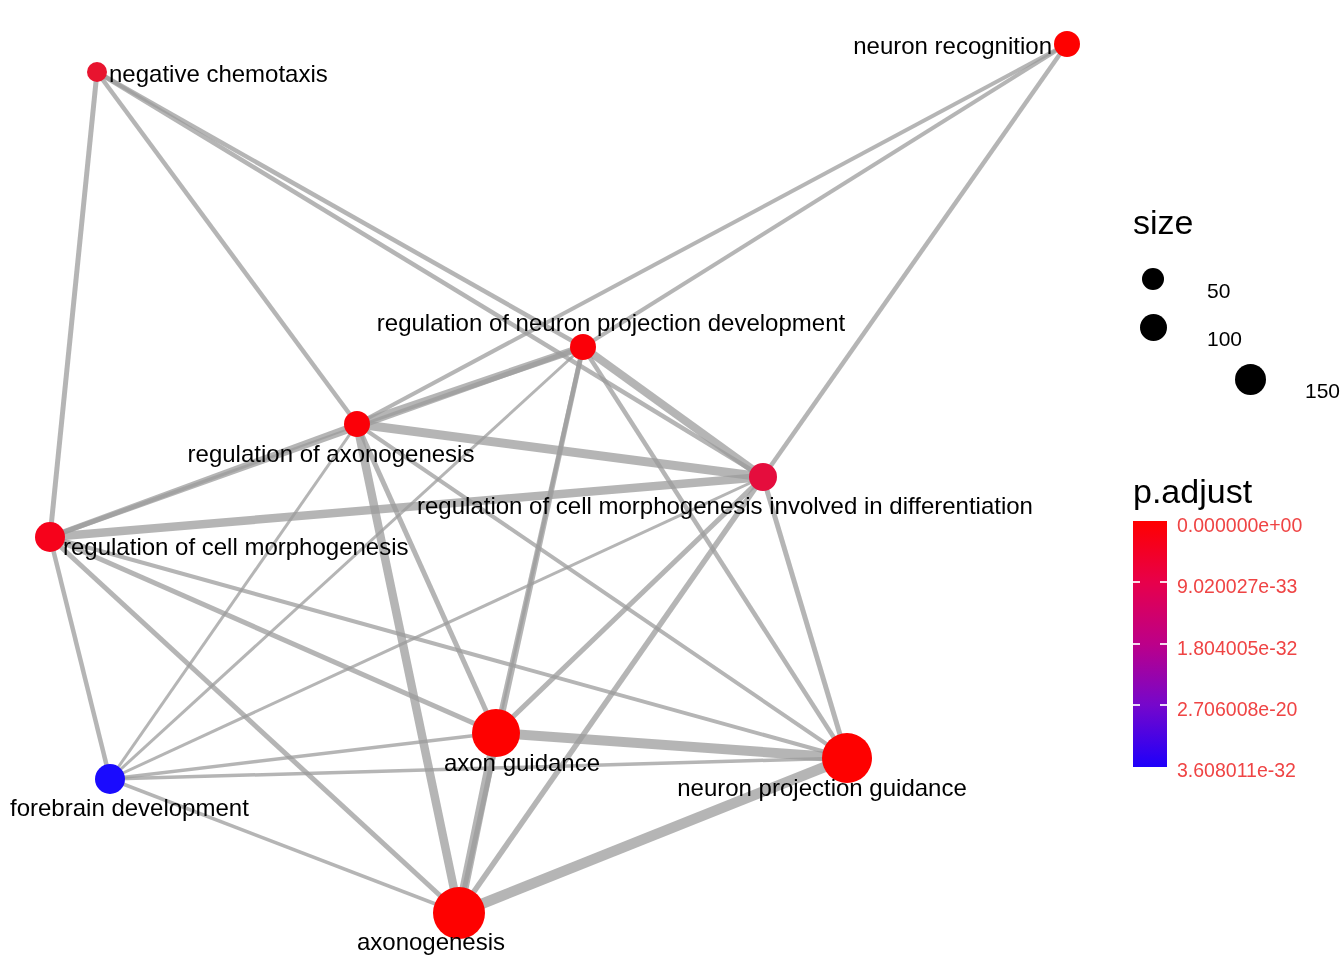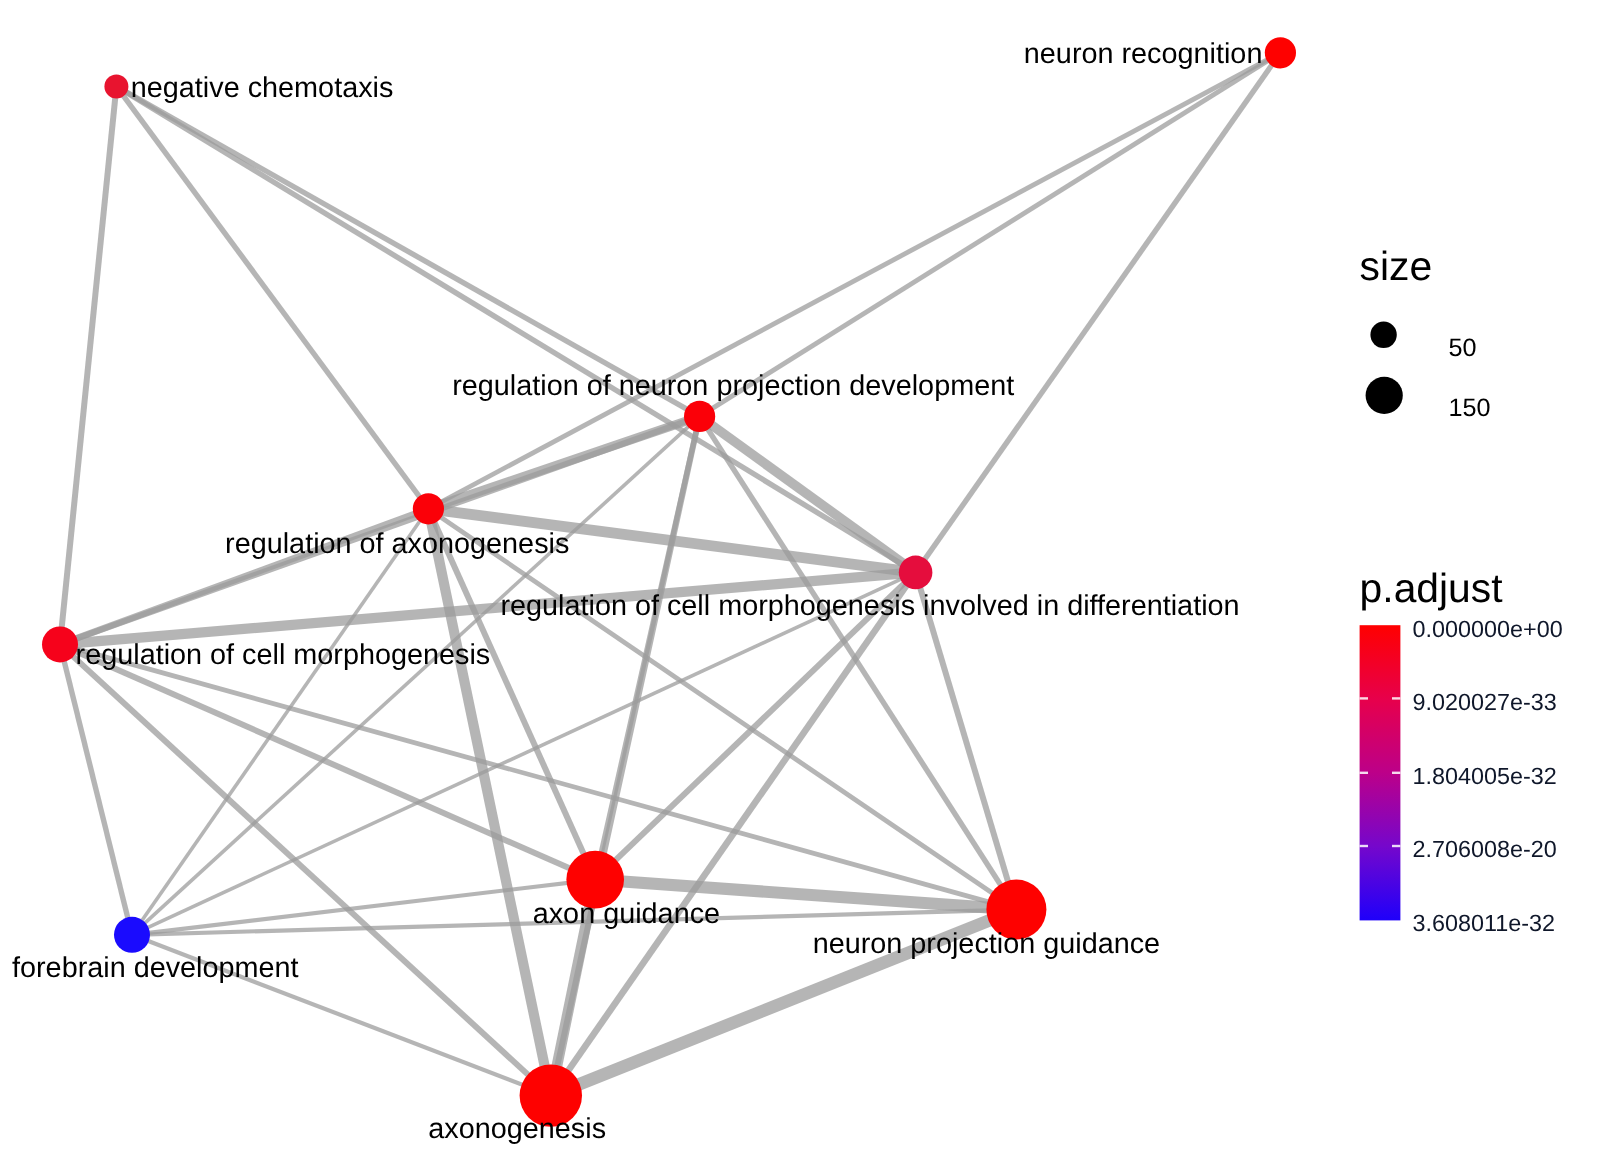--- a/index.html
+++ b/index.html
@@ -46,21 +46,21 @@
     display: flex;
     justify-content: center;
     align-items: center;
   }
   .legend-dot {
     background: #000;
     border-radius: 50%;
   }
   .legend-size-row.s0 { height: 46px; }
   .legend-size-row.s1 { height: 50px; }
-  .legend-size-row.s2 { height: 54px; }
+  .legend-size-row.s2 { height: 54px; justify-content: flex-end; }
   .legend-size-row.s3 { height: 58px; }
   .legend-size-row.s0 .legend-dot { width: 22px; height: 22px; }
   .legend-size-row.s1 .legend-dot { width: 27px; height: 27px; }
   .legend-size-row.s2 .legend-dot { width: 31px; height: 31px; }
   .legend-size-row.s3 .legend-dot { width: 35px; height: 35px; }
   .legend-size-label {
     font-size: 21px;
     color: #000;
     margin-left: 26px;
     margin-top: 24px;
@@ -94,21 +94,21 @@
     background: rgba(255,255,255,0.85);
   }
   .grad-tick.left  { left: 0; }
   .grad-tick.right { right: 0; }
   .grad-label {
     position: absolute;
     left: 44px;
     transform: translateY(-50%);
     font-size: 19.5px;
     white-space: nowrap;
-    color: #0f172a;
+    color: #ef4444;
   }
 </style>
 </head>
 <body>
 
 <div id="canvas">
 
   <svg id="graph-svg" width="1344" height="960">
     <g id="edges-layer">
         <line x1="97" y1="72" x2="50" y2="537" stroke="#9c9c9c" stroke-width="5" stroke-opacity="0.75"></line>
@@ -174,20 +174,26 @@
   </svg>
 
   <div class="legend-size">
     <div class="legend-title">size</div>
     <div class="legend-size-row s0">
       <span class="dotcell">
           <span class="legend-dot"></span>
         </span>
       <span class="legend-size-label">50</span>
     </div>
+    <div class="legend-size-row s1">
+      <span class="dotcell">
+          <span class="legend-dot"></span>
+        </span>
+      <span class="legend-size-label">100</span>
+    </div>
     <div class="legend-size-row s2">
       <span class="dotcell">
           <span class="legend-dot"></span>
         </span>
       <span class="legend-size-label">150</span>
     </div>
   </div>
 
   <div class="legend-padjust">
     <div class="legend-title">p.adjust</div>

